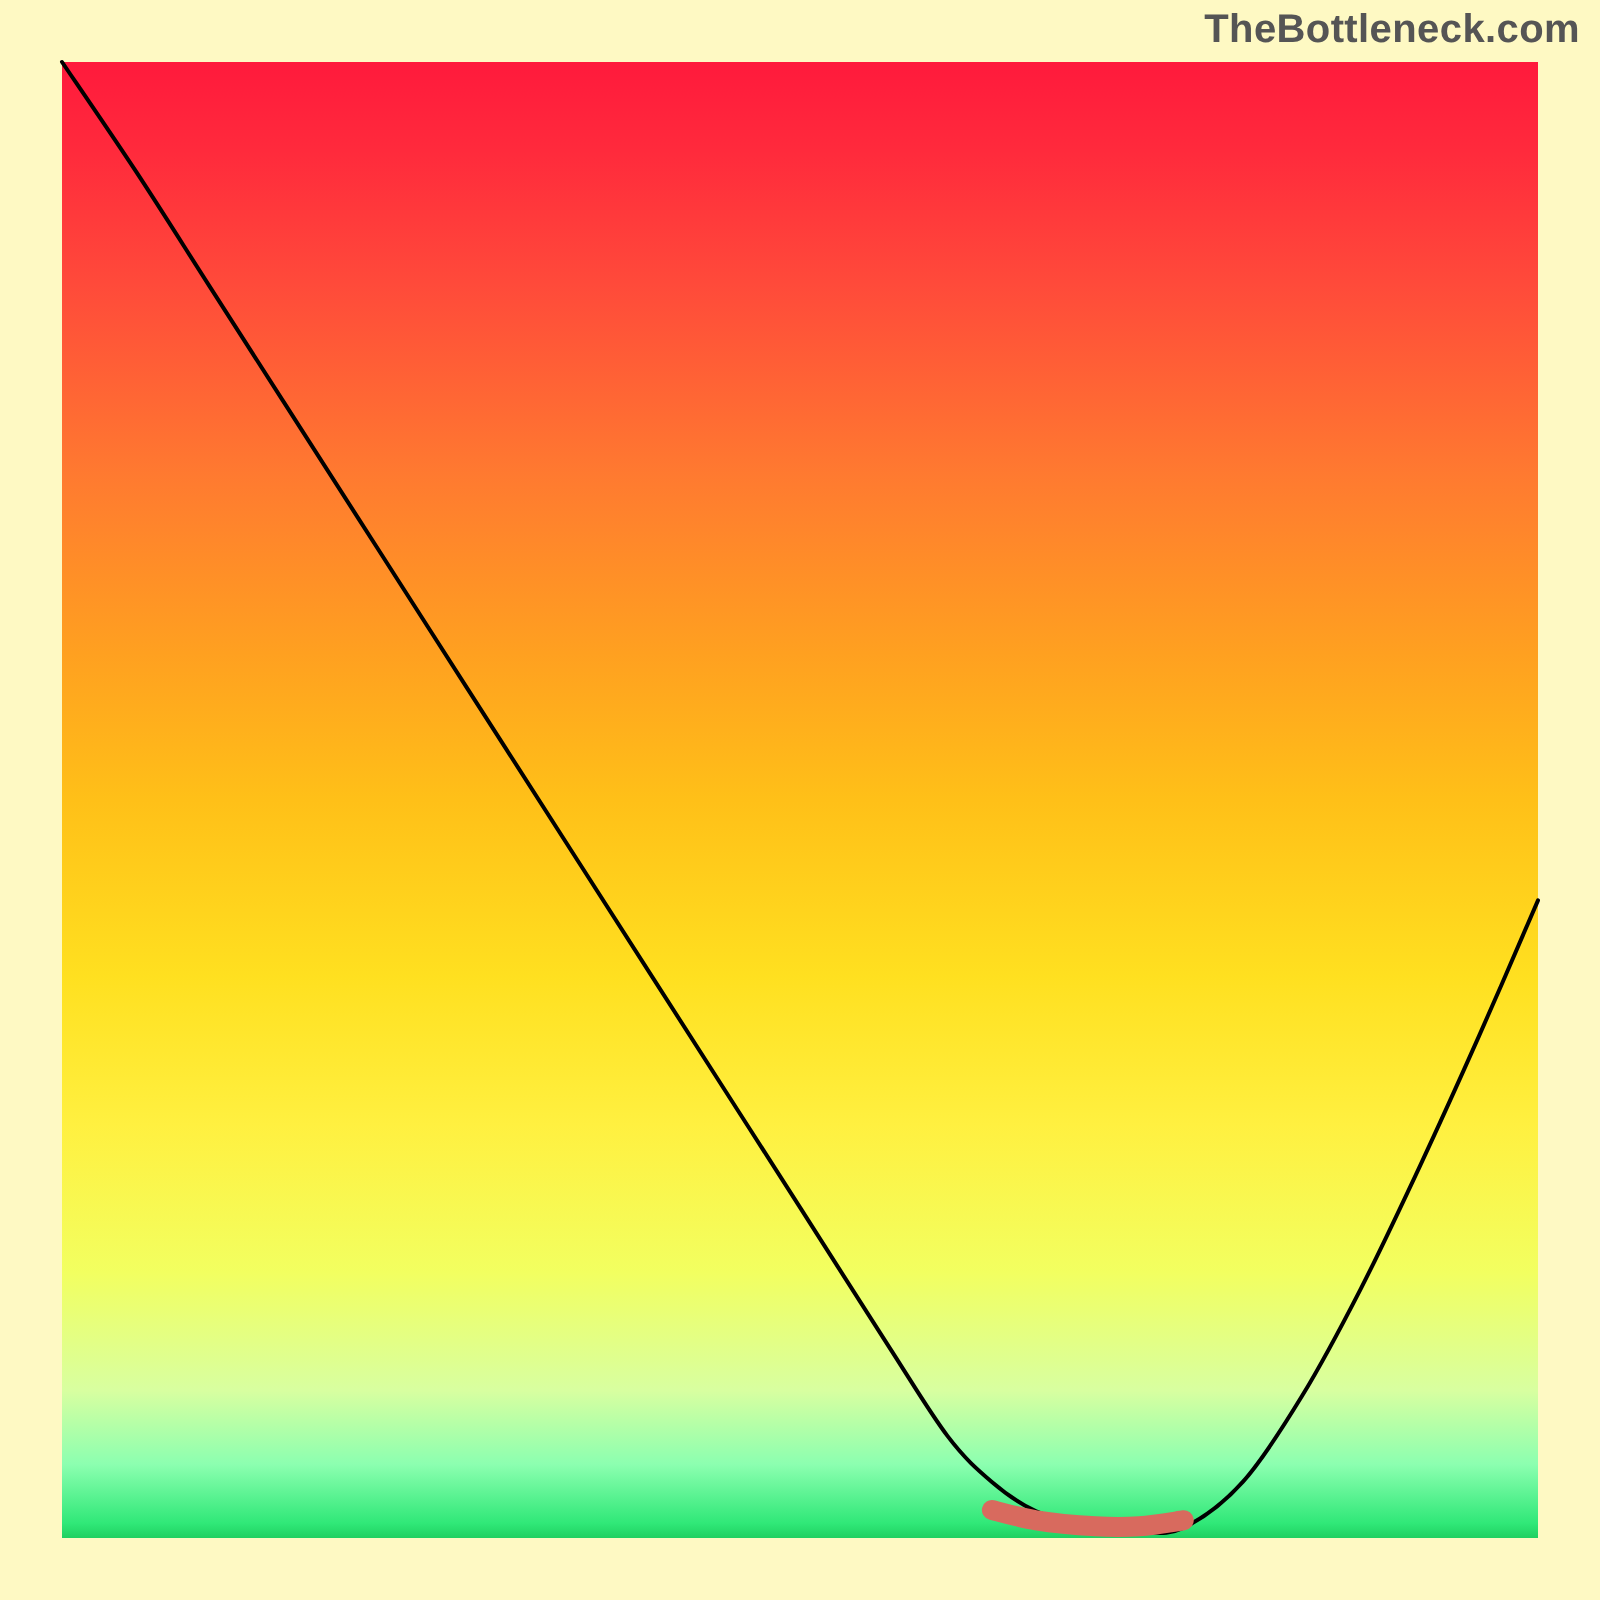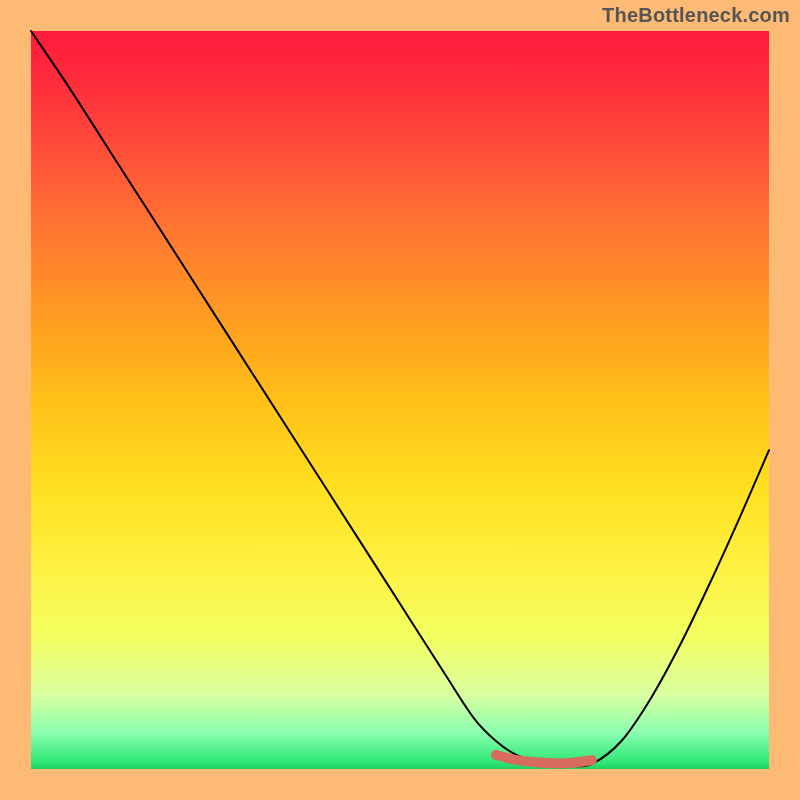--- a/index.html
+++ b/index.html
@@ -9,21 +9,21 @@
     height: 800px;
     background: #000;
     overflow: hidden;
   }
   .frame {
     position: absolute;
     left: 0;
     top: 0;
     width: 800px;
     height: 800px;
-    background: #fdba74;
+    background: #fef9c3;
   }
   .plot-bg {
     position: absolute;
     left: 31px;
     top: 31px;
     width: 738px;
     height: 738px;
     
     background: linear-gradient(to bottom,
       #ff1a3c 0%,

